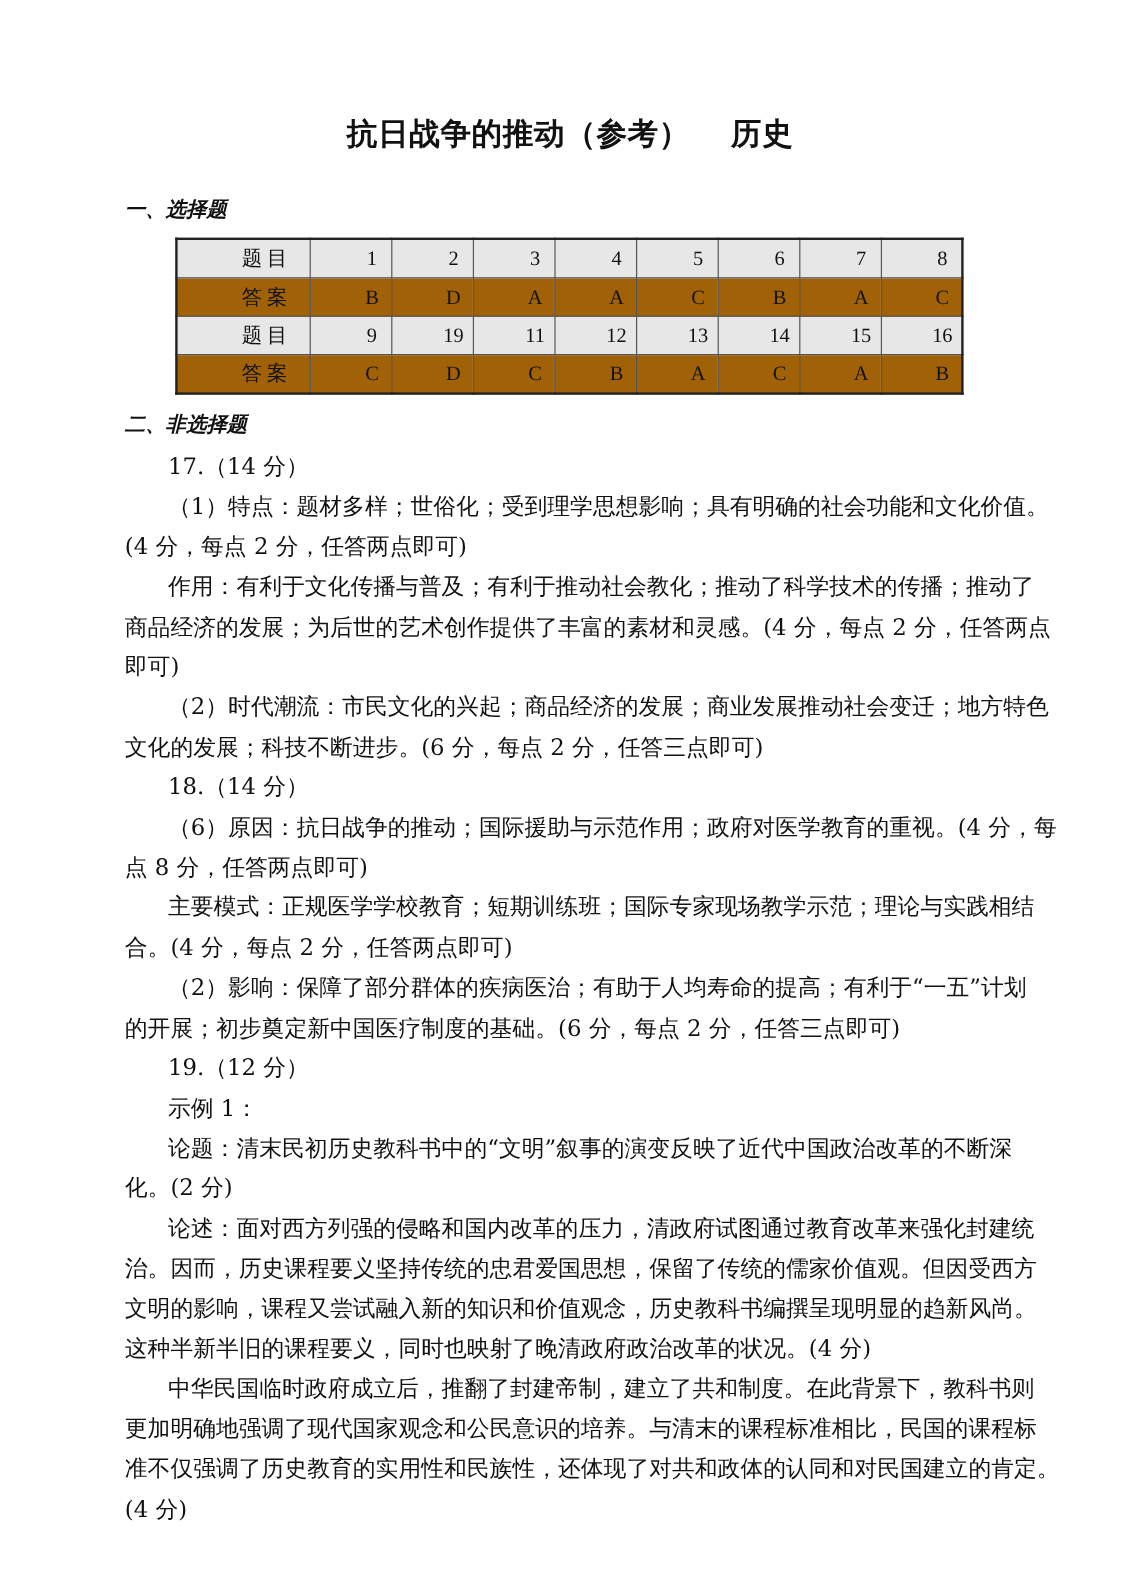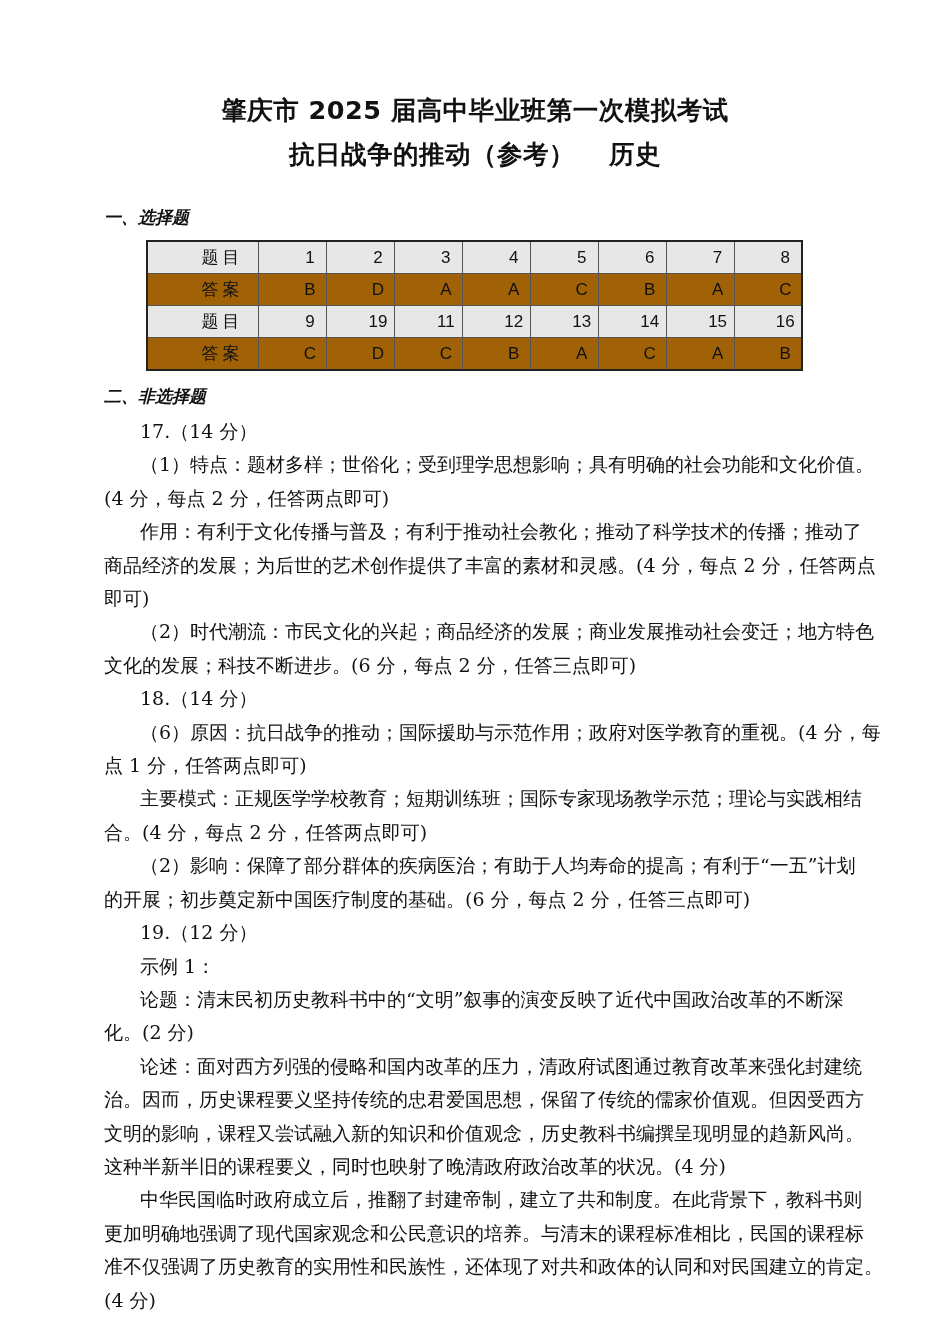--- a/index.html
+++ b/index.html
@@ -69,21 +69,21 @@
     table-layout: fixed;
     width: 657px;
     border: 2px solid #222;
   }
   table.answers td {
     border: 1px solid #555;
     text-align: center;
     vertical-align: middle;
     height: 29px;
     font-size: 17px;
-    font-family: Liberation Sans, sans-serif;
+    font-family: Liberation Serif, serif;
     padding-left: 36px;
   }
   table.answers td.label {
     width: 73px;
     letter-spacing: 4px;
     text-indent: 4px;
   }
   table.answers tr.q-row td {
     background: #e7e7e7;
   }
@@ -105,21 +105,20 @@
   .line.indent {
     text-indent: 36px;
   }
 </style>
 </head>
 <body>
 
 <div class="page">
 
   <div class="title-block">
-    <div class="title-line1">肇庆市 2025 届高中毕业班第一次模拟考试</div>
     <div class="title-line2"><span>抗日战争的推动（参考）</span><span class="title-subject">历史</span></div>
   </div>
 
   <div class="section-heading sec1">一、选择题</div>
 
   <div class="table-wrap">
     <table class="answers">
       <tbody>
         <tr class="q-row">
           <td class="label">题目</td>
@@ -177,21 +176,21 @@
     <div class="line indent">（1）特点：题材多样；世俗化；受到理学思想影响；具有明确的社会功能和文化价值。</div>
     <div class="line">(4 分，每点 2 分，任答两点即可)</div>
     <div class="line indent">作用：有利于文化传播与普及；有利于推动社会教化；推动了科学技术的传播；推动了</div>
     <div class="line">商品经济的发展；为后世的艺术创作提供了丰富的素材和灵感。(4 分，每点 2 分，任答两点</div>
     <div class="line">即可)</div>
     <div class="line indent">（2）时代潮流：市民文化的兴起；商品经济的发展；商业发展推动社会变迁；地方特色</div>
     <div class="line">文化的发展；科技不断进步。(6 分，每点 2 分，任答三点即可)</div>
 
     <div class="line indent">18.（14 分）</div>
     <div class="line indent">（6）原因：抗日战争的推动；国际援助与示范作用；政府对医学教育的重视。(4 分，每</div>
-    <div class="line">点 1 分，任答两点即可)</div>
+    <div class="line">点 8 分，任答两点即可)</div>
     <div class="line indent">主要模式：正规医学学校教育；短期训练班；国际专家现场教学示范；理论与实践相结</div>
     <div class="line">合。(4 分，每点 2 分，任答两点即可)</div>
     <div class="line indent">（2）影响：保障了部分群体的疾病医治；有助于人均寿命的提高；有利于“一五”计划</div>
     <div class="line">的开展；初步奠定新中国医疗制度的基础。(6 分，每点 2 分，任答三点即可)</div>
 
     <div class="line indent">19.（12 分）</div>
     <div class="line indent">示例 1：</div>
     <div class="line indent">论题：清末民初历史教科书中的“文明”叙事的演变反映了近代中国政治改革的不断深</div>
     <div class="line">化。(2 分)</div>
     <div class="line indent">论述：面对西方列强的侵略和国内改革的压力，清政府试图通过教育改革来强化封建统</div>

